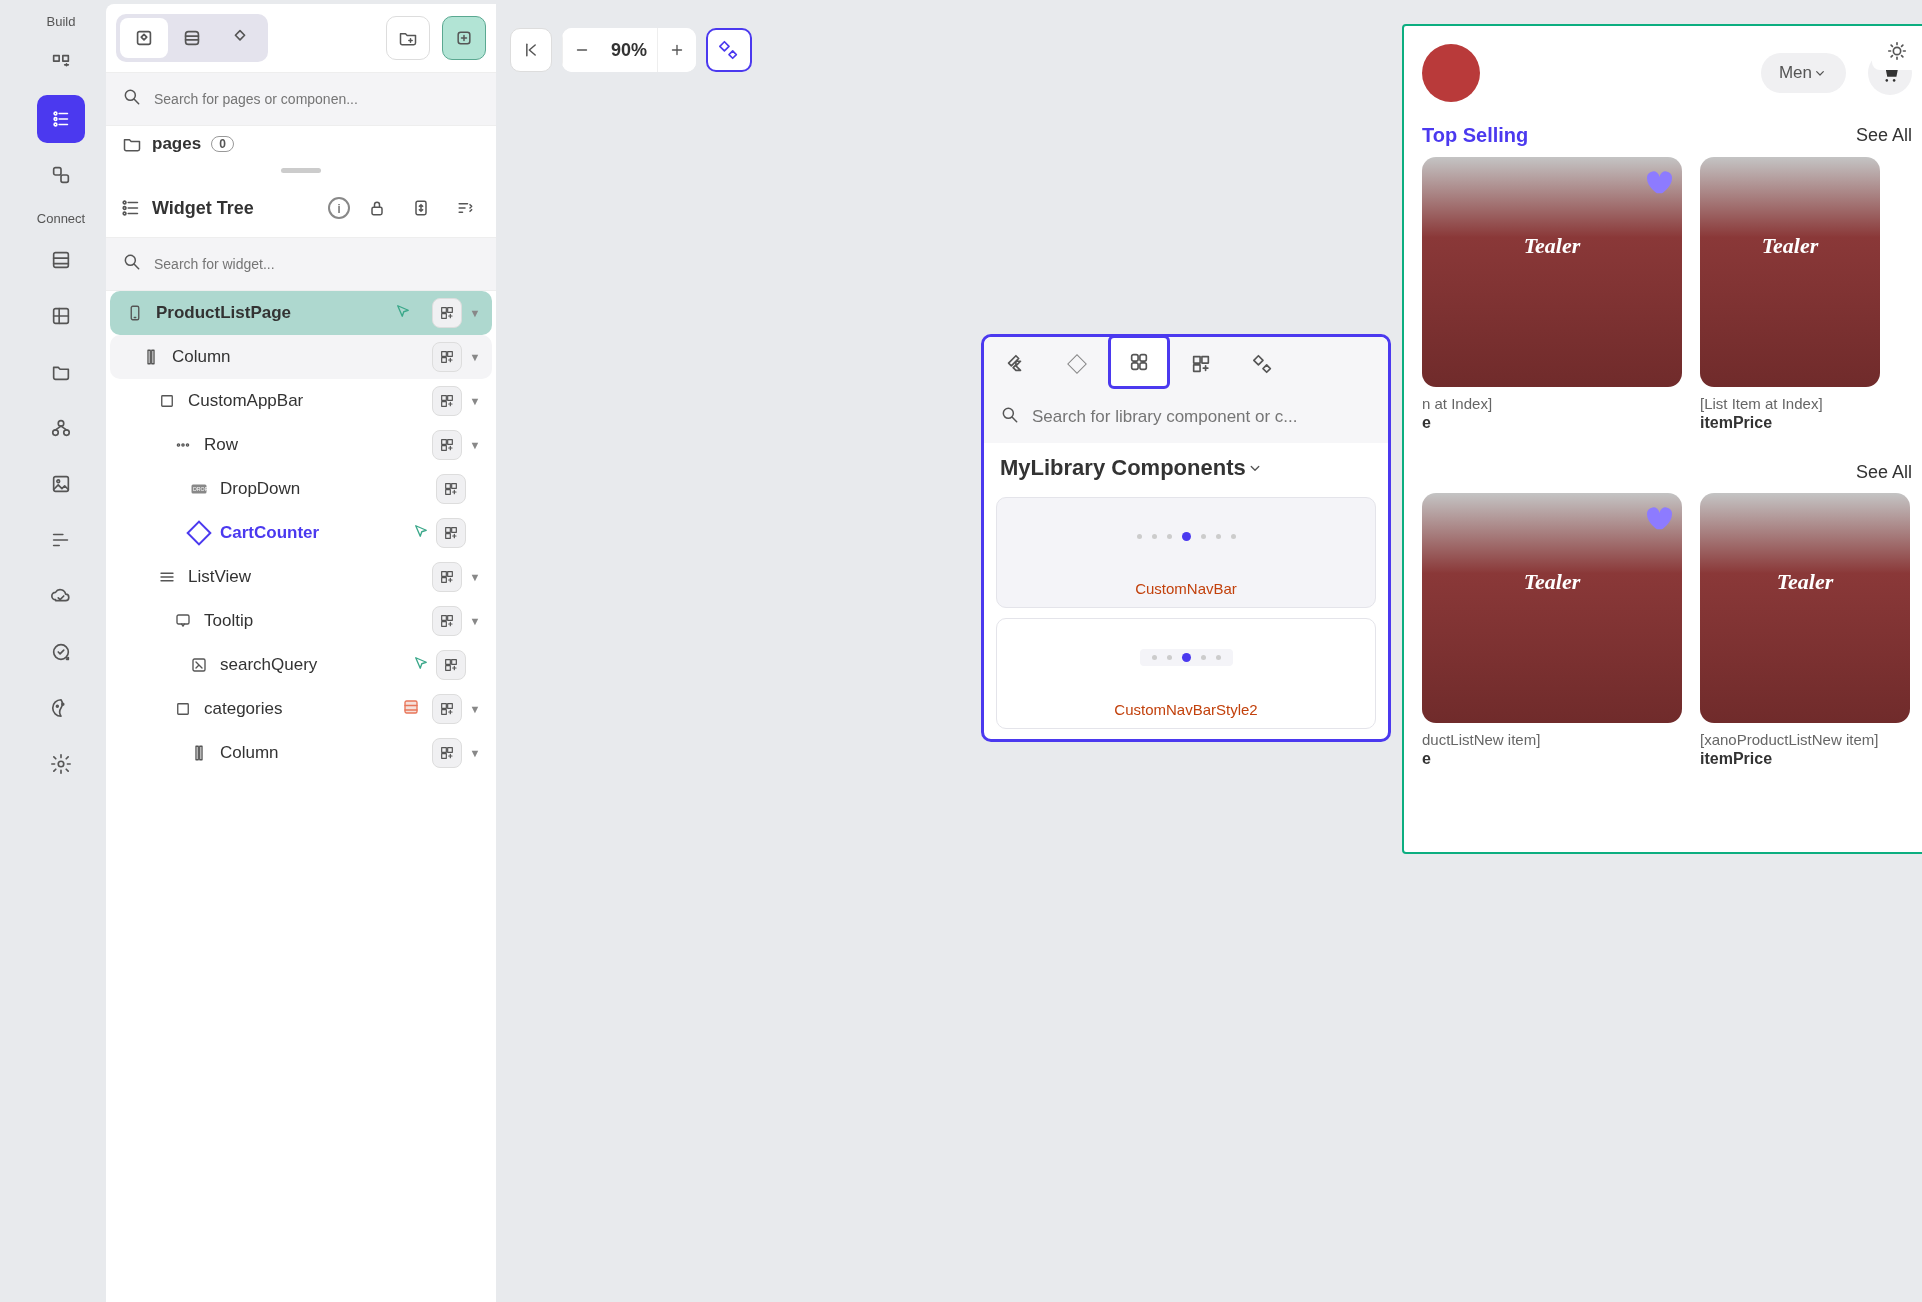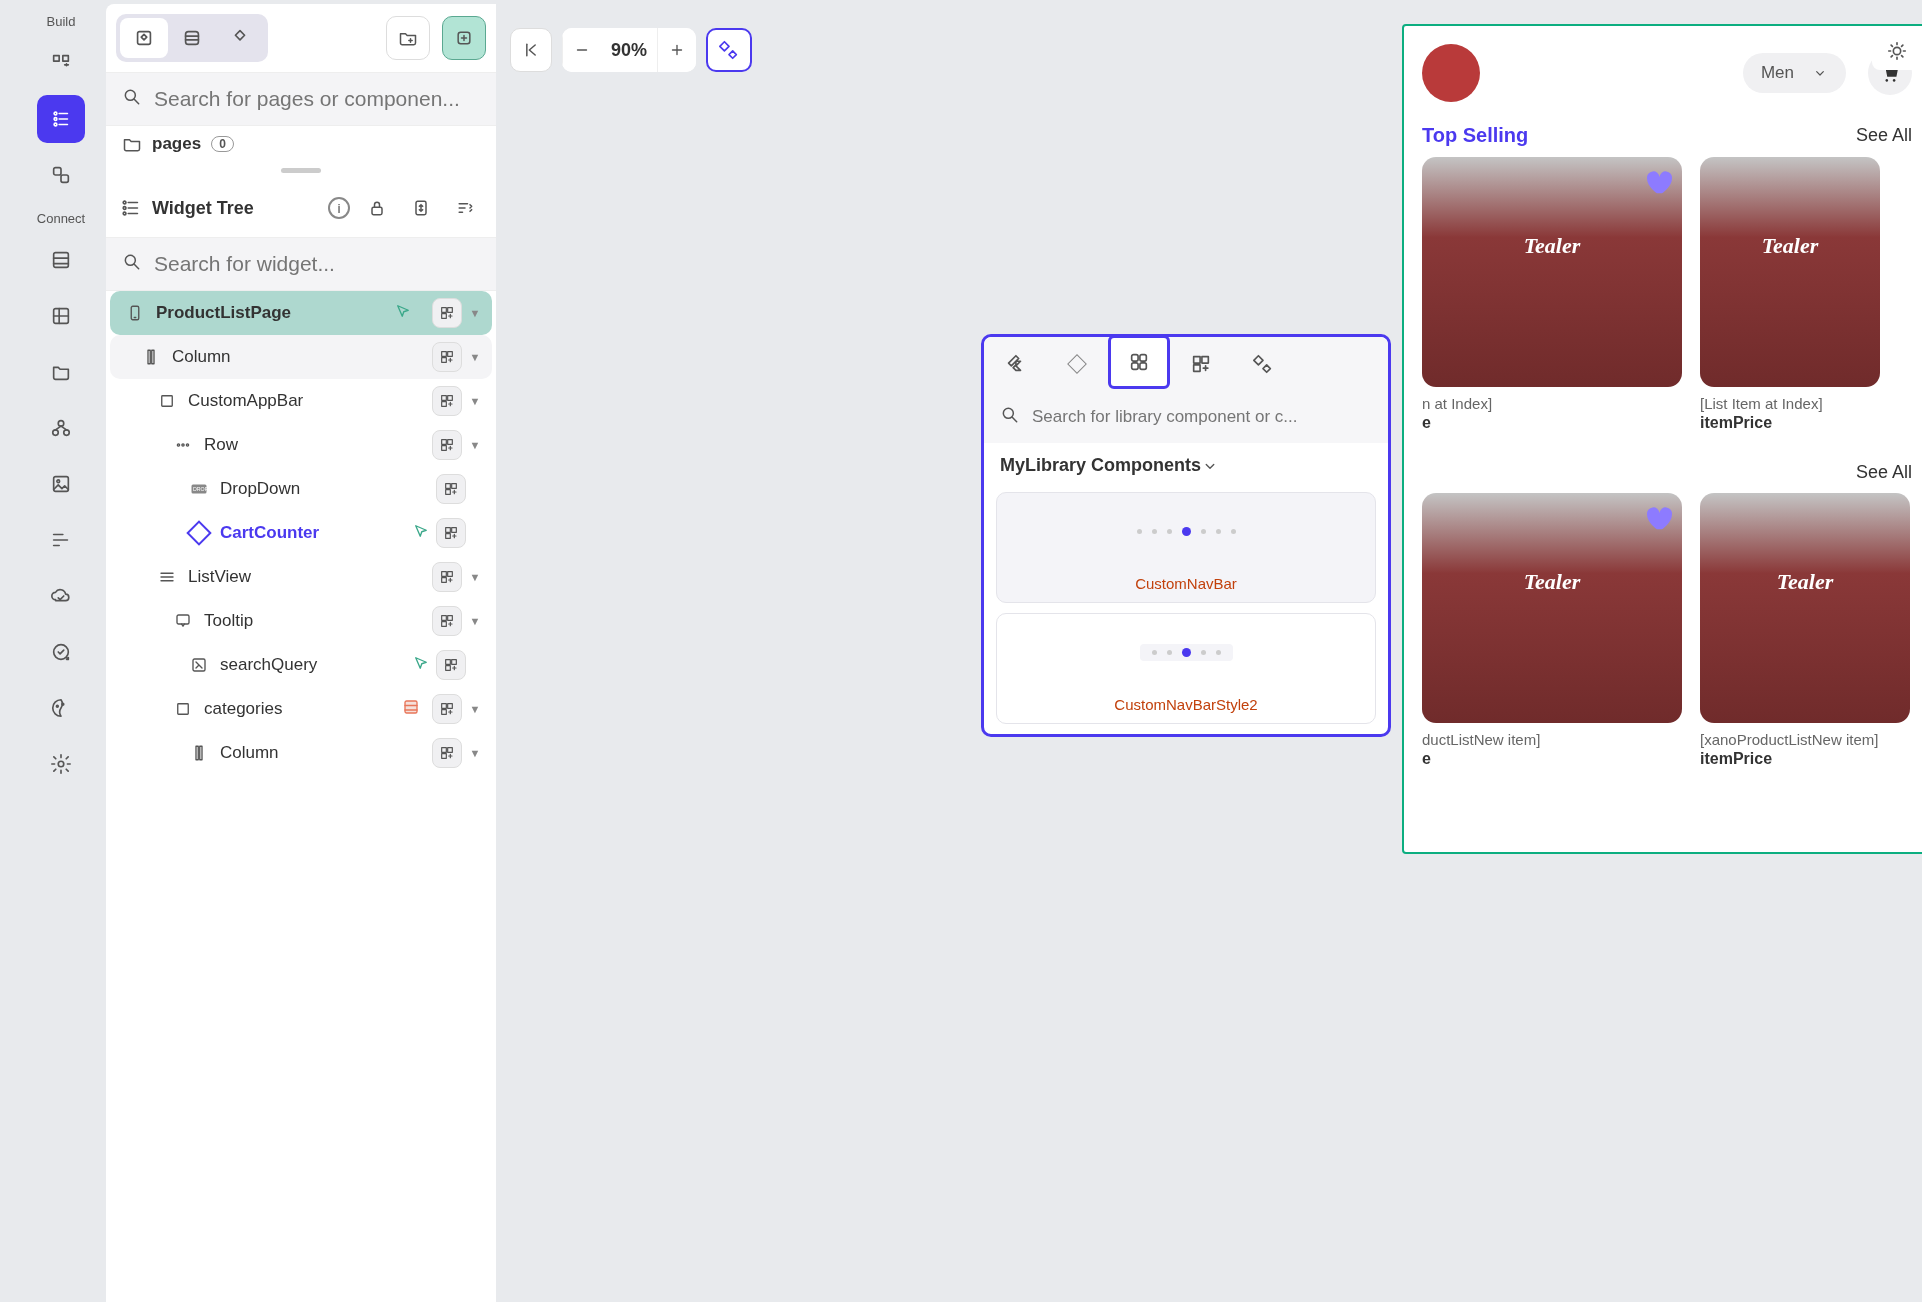--- a/index.html
+++ b/index.html
@@ -18,21 +18,21 @@
 .panel { width: 390px; background: #fff; display: flex; flex-direction: column; border-radius: 8px 0 0 0; margin-top: 4px; }
 .panel-top { display: flex; gap: 6px; padding: 10px; align-items: center; }
 .btn-group { display: flex; background: #e4e3ed; border-radius: 10px; padding: 4px; }
 .btn-group .gb { width: 48px; height: 40px; display: flex; align-items: center; justify-content: center; border-radius: 8px; cursor: pointer; }
 .btn-group .gb.active { background: #fff; }
 .spacer { flex: 1; }
 .icon-btn { width: 44px; height: 44px; display: flex; align-items: center; justify-content: center; border-radius: 10px; border: 1.5px solid #ddd; background: #fff; cursor: pointer; margin-left: 6px; }
 .icon-btn.teal { background: #b2e4d5; border-color: #5aa891; }
 
 .search-row { display: flex; align-items: center; padding: 0 16px; height: 54px; background: #f4f4f6; border-top: 1px solid #eee; border-bottom: 1px solid #eee; }
-.search-row input { border: none; background: transparent; font-size: 21px; color: #666; flex: 1; outline: none; }
+.search-row input { border: none; background: transparent; font-size: 14px; color: #666; flex: 1; outline: none; }
 .search-icon { margin-right: 12px; }
 
 .folder-row { display: flex; align-items: center; padding: 8px 16px; gap: 10px; font-size: 17px; font-weight: 600; }
 .count-badge { border: 1.5px solid #999; border-radius: 10px; padding: 0 7px; font-size: 12px; color: #555; font-weight: 600; }
 .grip { display: flex; justify-content: center; margin: 6px 0; }
 .grip div { width: 40px; height: 5px; background: #ccc; border-radius: 3px; }
 
 .section-header { display: flex; align-items: center; padding: 12px 14px; gap: 10px; }
 .section-header h3 { font-size: 18px; font-weight: 700; flex: 1; }
 .info-icon { width: 22px; height: 22px; border: 2px solid #888; border-radius: 50%; display: flex; align-items: center; justify-content: center; font-size: 13px; color: #888; font-weight: bold; }
@@ -58,42 +58,42 @@
 .zoom-group { display: flex; align-items: center; background: #fff; border-radius: 10px; overflow: hidden; }
 .zoom-group .tb-btn { border: none; border-radius: 0; border-left: 1px solid #eee; }
 .zoom-val { font-size: 18px; font-weight: 700; padding: 0 10px; }
 .tb-btn.purple-border { border: 2px solid #4b39ef; }
 .theme-toggle { position: absolute; top: 18px; right: 0; width: 50px; height: 38px; background: #fff; border-radius: 8px 0 0 8px; display: flex; align-items: center; justify-content: center; z-index: 6; }
 
 
 .preview { position: absolute; top: 10px; right: -10px; width: 530px; height: 830px; background: #fff; border: 2px solid #0cae80; border-radius: 4px; padding: 18px; overflow: hidden; }
 .preview-top { display: flex; align-items: center; gap: 12px; margin-bottom: 22px; }
 .avatar { width: 58px; height: 58px; border-radius: 50%; background: #b93a3a; }
-.dropdown { flex: 0 0 auto; margin-left: auto; background: #f0f0f2; border-radius: 22px; padding: 10px 18px; display: flex; align-items: center; gap: 18px; font-size: 17px; color: #555; font-weight: 500; cursor: pointer; }
+.dropdown { flex: 0 0 auto; margin-left: auto; background: #f0f0f2; border-radius: 22px; padding: 10px 18px; display: flex; align-items: center; gap: 0; font-size: 17px; color: #555; font-weight: 500; cursor: pointer; }
 .cart { width: 44px; height: 44px; border-radius: 50%; background: #f0f0f2; display: flex; align-items: center; justify-content: center; margin-left: 10px; }
 .section-row { display: flex; justify-content: space-between; align-items: center; margin: 10px 0; }
 .section-row .t1 { font-size: 20px; font-weight: 700; color: #4b39ef; }
 .section-row .t2 { font-size: 20px; font-weight: 700; color: #333; }
 .section-row .sa { font-size: 18px; color: #333; font-weight: 500; cursor: pointer; }
 .cards { display: flex; gap: 18px; }
 .card { flex: 0 0 260px; }
 .card-img { height: 230px; border-radius: 14px; background: linear-gradient(180deg, #c4c4c4 0%, #8a3838 35%, #702b2b 100%); position: relative; overflow: hidden; }
 .logo-text { position: absolute; top: 76px; left: 50%; transform: translateX(-50%); font-family: cursive; font-style: italic; color: #fff; font-size: 22px; font-weight: 600; }
 .heart { position: absolute; top: 10px; right: 10px; width: 30px; height: 30px; }
 .card-text { margin-top: 8px; font-size: 15px; color: #666; }
 .card-price { font-size: 16px; font-weight: 700; color: #333; margin-top: 2px; }
 
 
 .popup { position: absolute; top: 320px; left: 485px; width: 410px; background: #fff; border: 3px solid #4b39ef; border-radius: 10px; z-index: 20; }
 .popup-tabs { display: flex; background: #f6f6f8; border-radius: 8px 8px 0 0; }
 .ptab { width: 62px; height: 54px; display: flex; align-items: center; justify-content: center; cursor: pointer; }
 .ptab.active { border: 3px solid #4b39ef; border-radius: 6px; background: #fff; margin: -2px 0; }
 .popup-search { display: flex; align-items: center; padding: 14px 16px; background: #f6f6f8; }
 .popup-search input { border: none; background: transparent; font-size: 17px; flex: 1; outline: none; color: #555; }
-.popup-section { padding: 12px 16px; display: flex; align-items: center; font-size: 18px; font-weight: 700; }
+.popup-section { padding: 12px 16px; display: flex; align-items: center; font-size: 22px; font-weight: 700; }
 .comp-card { margin: 4px 12px 10px; border: 1.5px solid #e4e4ea; border-radius: 10px; overflow: hidden; }
 .comp-card.hov { background: #f4f4f8; }
 .comp-preview { height: 76px; display: flex; align-items: center; justify-content: center; }
 .comp-label { text-align: center; font-size: 15px; color: #c2410c; padding: 6px 0 10px; }
 .nav-mock { display: flex; gap: 10px; align-items: center; }
 .nav-dot { width: 5px; height: 5px; border-radius: 50%; background: #ccc; }
 .nav-dot.a { width: 9px; height: 9px; background: #4b39ef; }
 .nav-mock2 { background: #f4f4f8; padding: 4px 12px; border-radius: 4px; }
 
 svg { stroke: #555; fill: none; stroke-width: 1.8; stroke-linecap: round; stroke-linejoin: round; }

